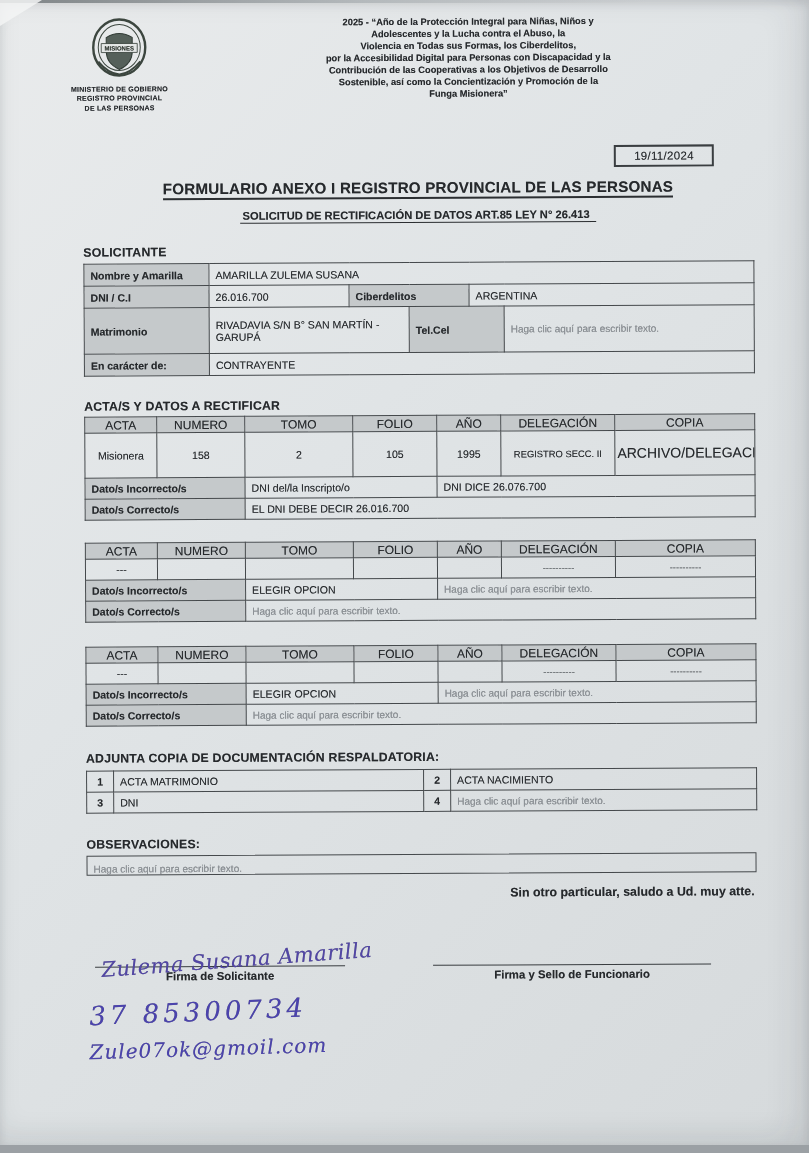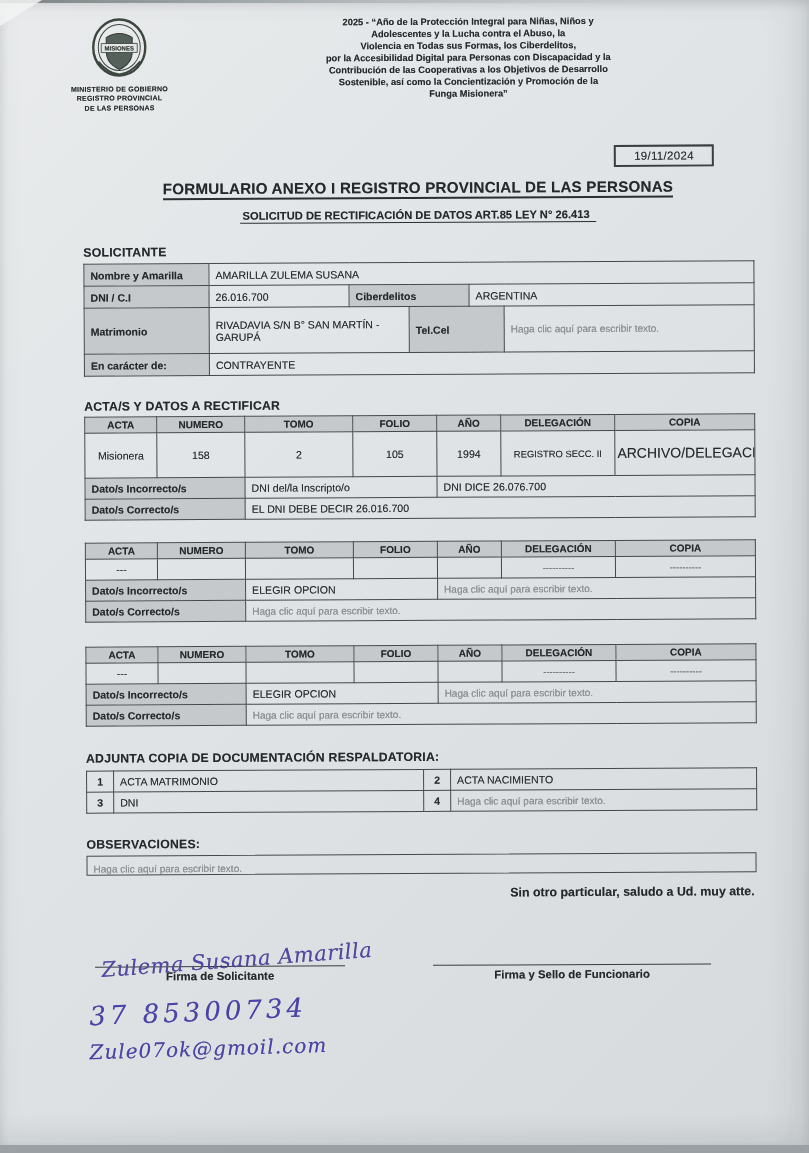--- a/index.html
+++ b/index.html
@@ -42,21 +42,21 @@
   .val{font-size:10.6px}
   .ph{color:#8d9297;font-weight:normal;font-size:10px}
   .ctr{text-align:center}
   .dash{color:#6d7276;font-size:9.5px}
 
   .tbl-solicitante{margin-top:4px}
   .tbl-solicitante td{height:22px}
   .tbl-solicitante tr.row-dom td{height:46px}
 
   .tbl-acta{margin-top:3px}
-  .tbl-acta th{height:16px;font-size:10px;font-weight:bold;padding:0 2px}
+  .tbl-acta th{height:16px;font-size:12px;font-weight:normal;padding:0 2px}
   .tbl-acta td{height:21px}
   .tbl-acta .copia-val{font-size:14px;padding:14px 2px}
   .gap1{margin-top:22px}
   .gap2{margin-top:24px}
 
   .tbl-adjunta{margin-top:5px}
   .tbl-adjunta td{height:21px}
   .num-cell{font-weight:bold;text-align:center}
 
   .obs-box{margin-top:4px;width:670px;height:20px;border:1px solid #45494c;padding:2px 6px}
@@ -174,21 +174,21 @@
         <th class="shade">FOLIO</th>
         <th class="shade">AÑO</th>
         <th class="shade">DELEGACIÓN</th>
         <th class="shade">COPIA</th>
       </tr>
       <tr>
         <td class="ctr val">Misionera</td>
         <td class="ctr val">158</td>
         <td class="ctr val">2</td>
         <td class="ctr val">105</td>
-        <td class="ctr val">1994</td>
+        <td class="ctr val">1995</td>
         <td class="ctr val" style="font-size:9.4px">REGISTRO SECC. II</td>
         <td class="ctr val copia-val">ARCHIVO/DELEGACION</td>
       </tr>
       <tr>
         <td class="shade lbl" colspan="2">Dato/s Incorrecto/s</td>
         <td class="val" colspan="2">DNI del/la Inscripto/o</td>
         <td class="val" colspan="3">DNI DICE 26.076.700</td>
       </tr>
       <tr>
         <td class="shade lbl" colspan="2">Dato/s Correcto/s</td>

